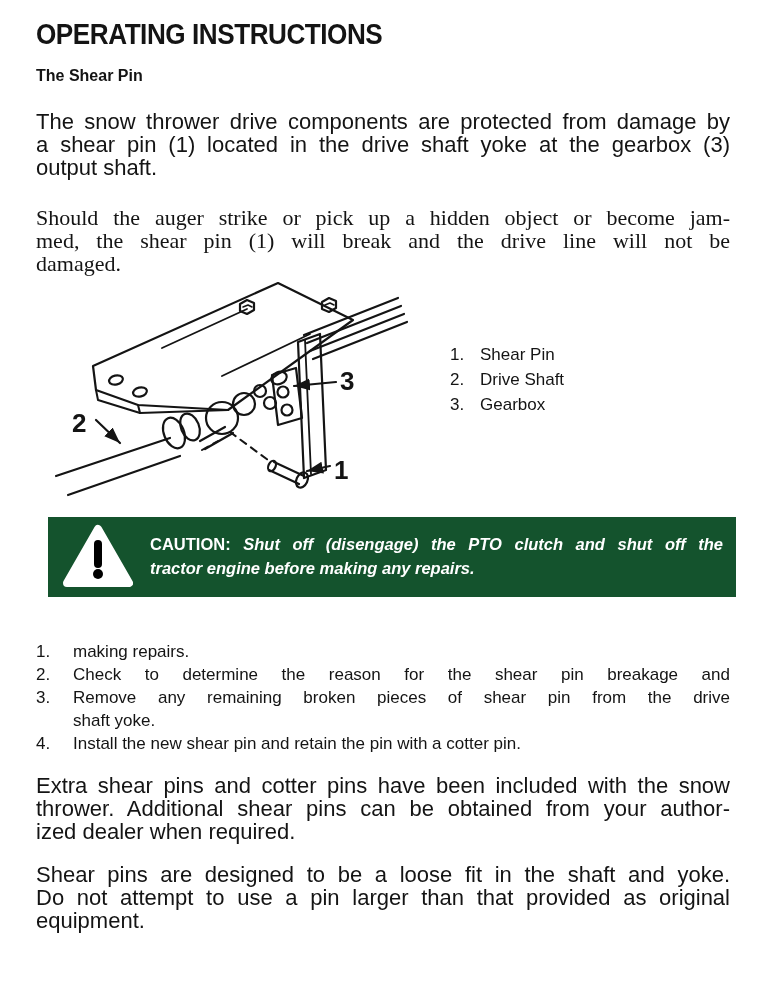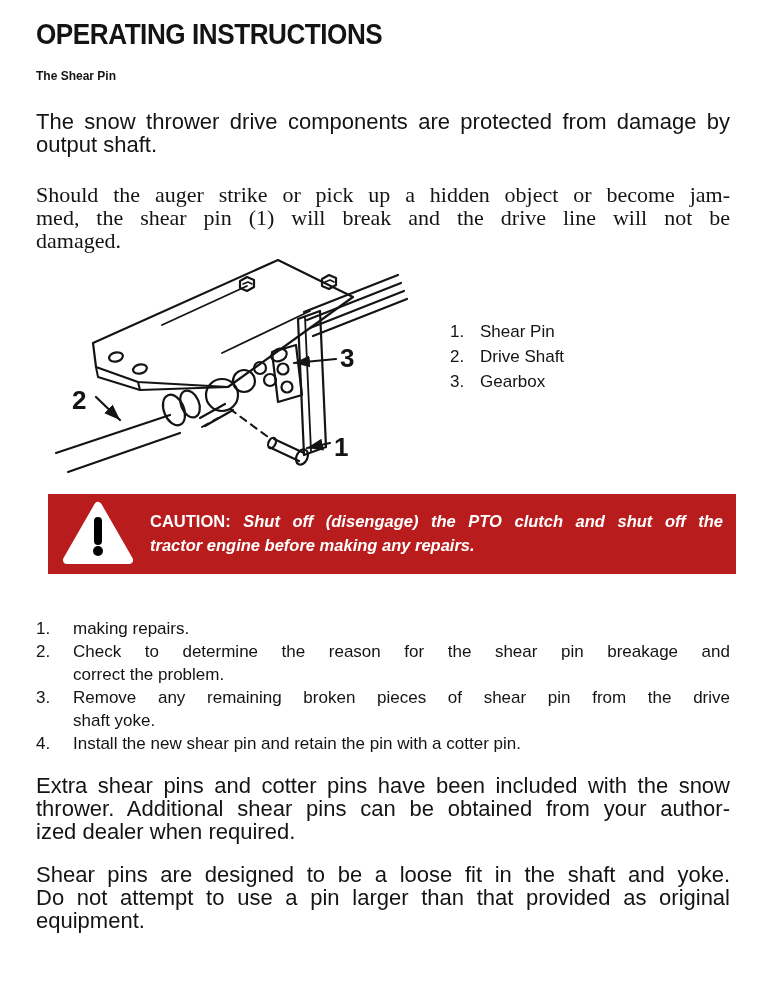--- a/index.html
+++ b/index.html
@@ -10,37 +10,37 @@
     box-sizing:border-box;
     padding:14px 42px 15px 36px;
     font-family:"Liberation Sans",sans-serif;
     color:#141414;
     overflow:hidden;
   }
   h1.doc-title{
     font-size:29px;font-weight:700;margin:4px 0 0 0;line-height:32px;
     letter-spacing:-0.5px;transform:scaleX(0.9);transform-origin:left center;white-space:nowrap;
   }
-  h2.doc-subtitle{font-size:12px;font-weight:700;margin:18px 0 0 0;line-height:16px;}
+  h2.doc-subtitle{font-size:16px;font-weight:700;margin:18px 0 0 0;line-height:16px;}
   .para{font-size:22px;line-height:23px;margin:0;}
   .jline{text-align:justify;text-align-last:justify;}
   .lline{text-align:left;}
   .mt-p1{margin-top:26px;}
   .mt-p2{margin-top:27px;font-family:Liberation Serif, serif;}
   .mt-p3{margin-top:19px;}
   .mt-p4{margin-top:20px;}
   .figure{position:relative;height:230px;margin-top:5px;}
   .figure svg.diagram{position:absolute;left:18px;top:0;}
   .callout{font-weight:700;font-size:26px;fill:#141414;stroke:none;font-family:"Liberation Sans",sans-serif;}
   .legend{position:absolute;left:414px;top:62px;font-size:17px;line-height:25px;}
   .legend-row{display:flex;}
   .legend-num{width:30px;flex:none;}
   .caution{
     margin-top:7px;margin-left:12px;width:688px;height:80px;
-    background:#b91c1c;color:#fff;position:relative;
+    background:#14532d;color:#fff;position:relative;
   }
   .caution-icon{position:absolute;left:15px;top:7px;}
   .caution-text{
     position:absolute;left:102px;top:15px;right:13px;
     font-size:16.5px;line-height:24px;font-weight:700;font-style:italic;
   }
   .c-prefix{font-style:normal;font-weight:700;}
   .caution-text i{font-style:italic;}
   .steps{margin-top:43px;font-size:17px;line-height:23px;}
   .step{display:flex;}
@@ -50,20 +50,21 @@
 </head>
 <body>
 
 <div class="page">
 
   <h1 class="doc-title">OPERATING INSTRUCTIONS</h1>
   <h2 class="doc-subtitle">The Shear Pin</h2>
 
   <div class="para mt-p1">
       <div class="jline">The snow thrower drive components are protected from damage by</div>
+      <div class="jline">a shear pin (1) located in the drive shaft yoke at the gearbox (3)</div>
       <div class="lline">output shaft.</div>
     </div>
   <div class="para mt-p2">
       <div class="jline">Should the auger strike or pick up a hidden object or become jam-</div>
       <div class="jline">med, the shear pin (1) will break and the drive line will not be</div>
       <div class="lline">damaged.</div>
     </div>
 
   <div class="figure">
     <svg class="diagram" width="380" height="230" viewBox="0 0 380 230">
@@ -169,21 +170,20 @@
     <div class="step">
       <span class="step-num">1.</span>
       <div class="step-body">
           <div class="lline">making repairs.</div>
         </div>
     </div>
     <div class="step">
       <span class="step-num">2.</span>
       <div class="step-body">
           <div class="jline">Check to determine the reason for the shear pin breakage and</div>
-          <div class="lline">correct the problem.</div>
         </div>
     </div>
     <div class="step">
       <span class="step-num">3.</span>
       <div class="step-body">
           <div class="jline">Remove any remaining broken pieces of shear pin from the drive</div>
           <div class="lline">shaft yoke.</div>
         </div>
     </div>
     <div class="step">

